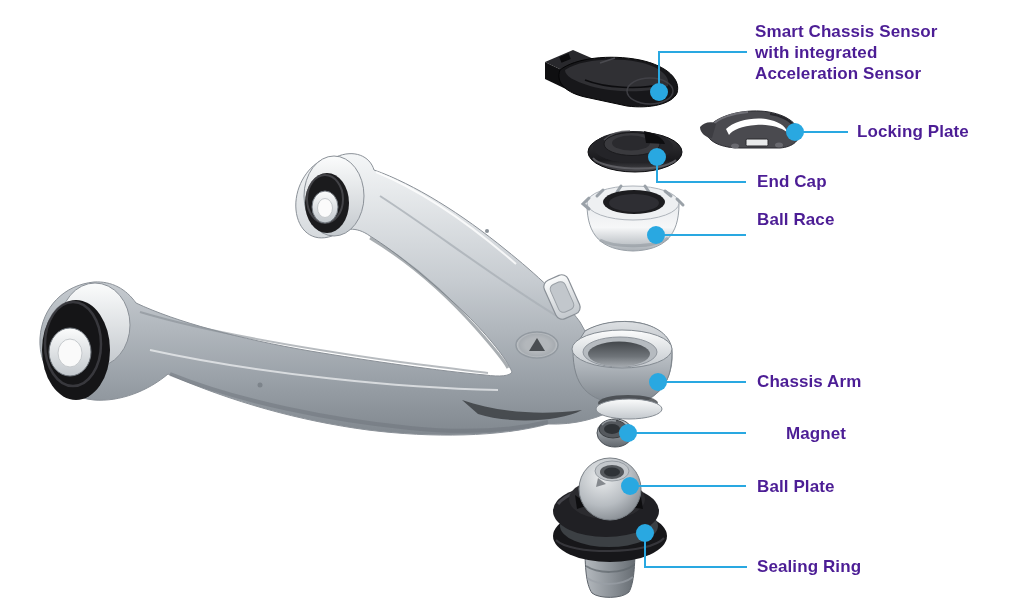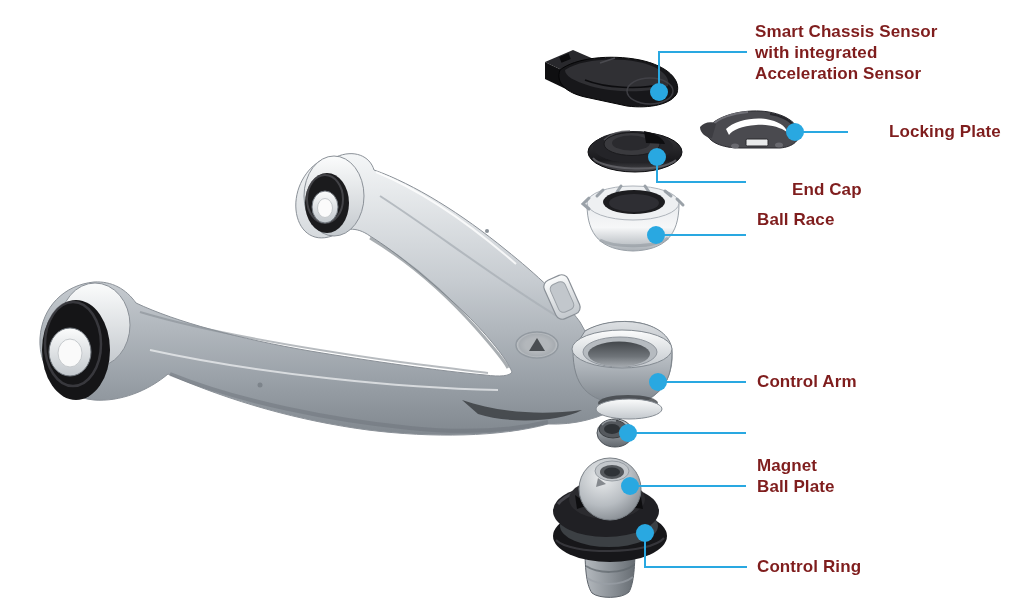--- a/index.html
+++ b/index.html
@@ -9,21 +9,21 @@
     background:#ffffff;
     font-family:"Liberation Sans","DejaVu Sans",sans-serif;
     overflow:hidden;
   }
   .art{position:absolute;left:0;top:0;}
   .callout-label{
     position:absolute;
     font-size:17px;
     font-weight:bold;
     line-height:21px;
-    color:#7f1d1d;
+    color:#4c1d95;
     white-space:pre-line;
     letter-spacing:0.1px;
   }
 </style>
 </head>
 <body>
 
 <div class="stage">
 
   <svg class="art" width="1027" height="603" viewBox="0 0 1027 603">
@@ -243,27 +243,27 @@
       <circle cx="628" cy="433" r="9"></circle>
       <circle cx="630" cy="486" r="9"></circle>
       <circle cx="645" cy="533" r="9"></circle>
     </g>
   </svg>
 
   <div class="callout-label" style="left:755px; top:21px;">Smart Chassis Sensor
 with integrated
 Acceleration Sensor</div>
 
-  <div class="callout-label" style="left:857px; top:121px;margin-left:32px;">Locking Plate</div>
-
-  <div class="callout-label" style="left:792px; top:171px;margin-top:8px;">End Cap</div>
+  <div class="callout-label" style="left:857px; top:121px;">Locking Plate</div>
+
+  <div class="callout-label" style="left:757px; top:171px;">End Cap</div>
 
   <div class="callout-label" style="left:757px; top:209px;">Ball Race</div>
 
-  <div class="callout-label" style="left:757px; top:371px;">Control Arm</div>
-
-  <div class="callout-label" style="left:757px; top:423px;margin-top:32px;">Magnet</div>
+  <div class="callout-label" style="left:757px; top:371px;">Chassis Arm</div>
+
+  <div class="callout-label" style="left:786px; top:423px;">Magnet</div>
 
   <div class="callout-label" style="left:757px; top:476px;">Ball Plate</div>
 
-  <div class="callout-label" style="left:757px; top:556px;">Control Ring</div>
+  <div class="callout-label" style="left:757px; top:556px;">Sealing Ring</div>
 
 </div>
 
 </body></html>

